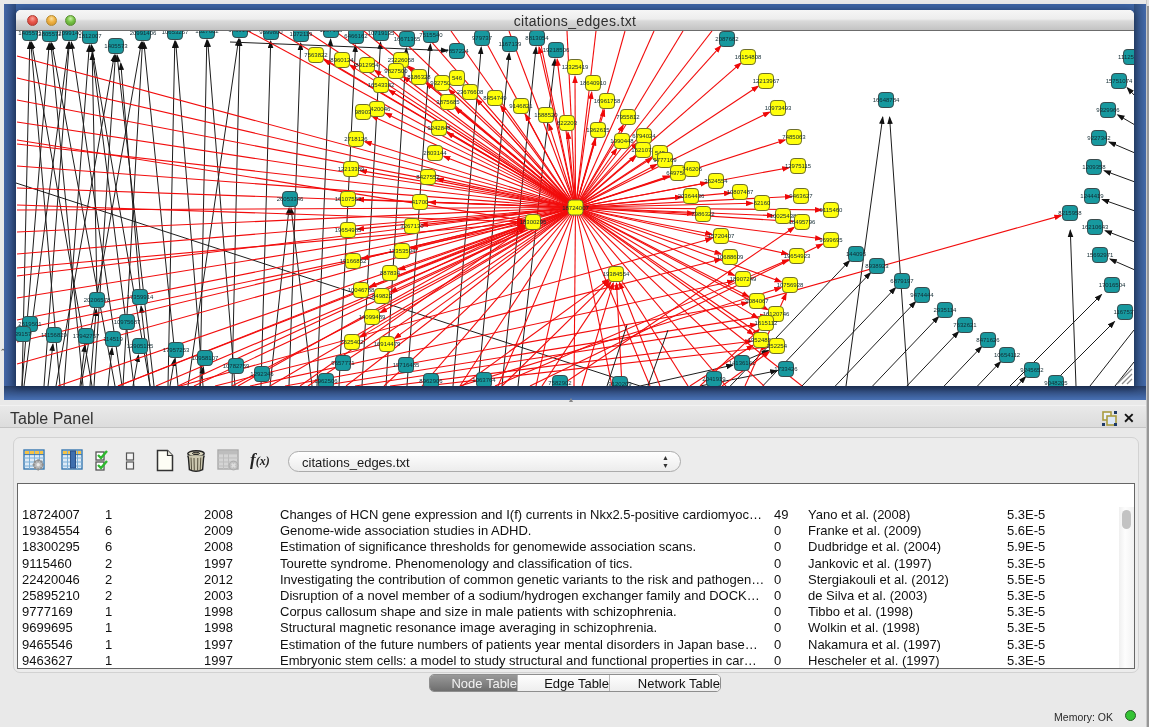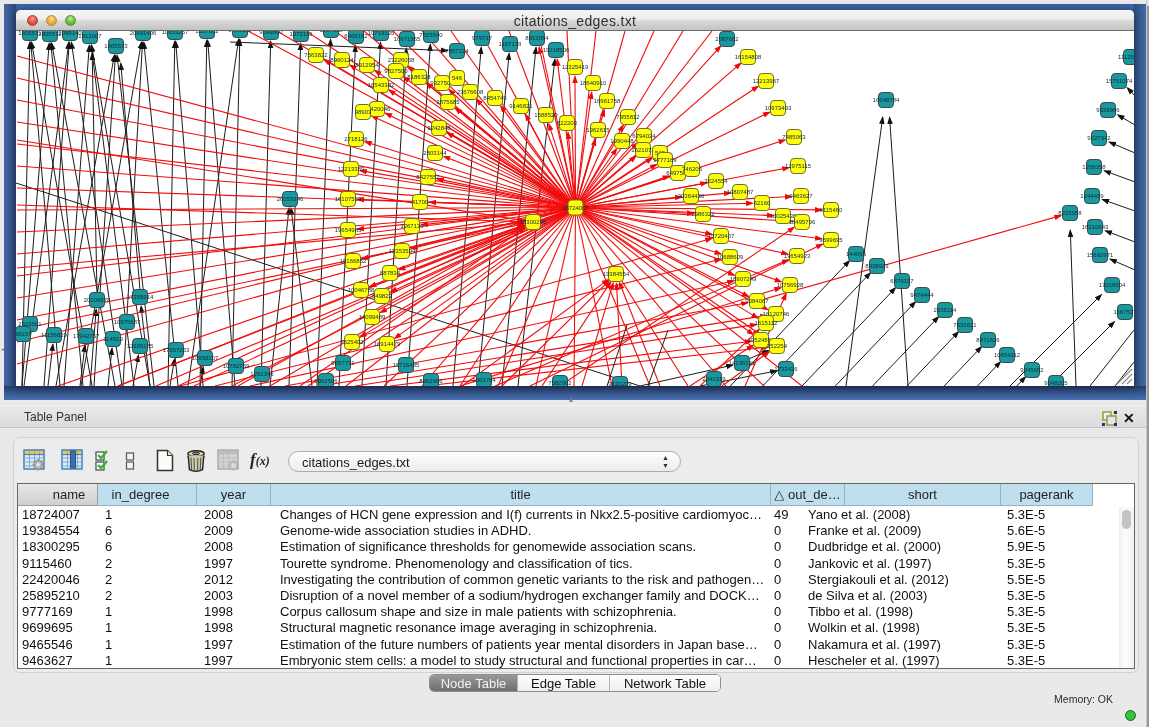--- a/index.html
+++ b/index.html
@@ -26,21 +26,21 @@
  font-size:14px;letter-spacing:0.35px;color:#2e2e2e}
 .tl{position:absolute;top:5px;width:11px;height:11px;border-radius:50%}
 #tl1{left:10.5px;background:radial-gradient(circle at 50% 30%,#f8a49c 0%,#e9574b 45%,#c33a31 100%);border:.5px solid #b03c33}
 #tl2{left:29.5px;background:radial-gradient(circle at 50% 30%,#fae0a2 0%,#efb140 45%,#cd8f2e 100%);border:.5px solid #b78a2e}
 #tl3{left:48.5px;background:radial-gradient(circle at 50% 30%,#c9f0a8 0%,#77c345 45%,#56992f 100%);border:.5px solid #5b8f33}
 #gwrap{position:absolute;left:0;top:21px;width:1118px;height:355px;overflow:hidden;background:#fff}
 
 #divider{position:absolute;left:0;top:400px;width:1146px;height:5px;background:#e9e9e9}
 #tpbar{position:absolute;left:0;top:405px;width:1146px;height:23px;
  background:linear-gradient(#e9e9e9,#dcdcdc);border-top:1px solid #f2f2f2;border-bottom:1px solid #c4c4c4}
-#tpbar .lbl{position:absolute;left:24px;top:4px;font-size:12px;color:#333}
+#tpbar .lbl{position:absolute;left:10px;top:4px;font-size:16px;color:#333}
 #subpanel{position:absolute;left:13px;top:437px;width:1126px;height:236px;
  background:#ececec;border:1px solid #d2d2d2;border-radius:7px}
 
 #toolbar{position:absolute;left:14px;top:449px;height:28px}
 .icon{position:absolute;top:0}
 #combo{position:absolute;left:288px;top:451px;width:393px;height:21px;border:1px solid #ababab;
  border-radius:11px;background:linear-gradient(#fefefe,#ececec);font-size:13px;color:#1a1a1a}
 #combo .cx{position:absolute;left:13px;top:3px}
 #combo .ar{position:absolute;right:11px;top:2px;font-size:7px;color:#333;line-height:8px}
 
@@ -52,25 +52,25 @@
 #thead .h.sel{background:linear-gradient(#e8e8e8,#cfcfcf);border-right:1px solid #9d9d9d;border-bottom:1px solid #9d9d9d;color:#222}
 .row{position:absolute;left:0;width:1075px;height:16.2px;font-size:13px;color:#101010;white-space:nowrap}
 .row span{position:absolute;top:0;line-height:16px}
 .c1{left:4px}.c2{left:87px}.c3{left:186px}.c4{left:262px}.c5{left:756px}.c6{left:790px}.c7{left:989px}
 
 #vsb{position:absolute;right:0px;top:23px;width:15px;height:162px;background:linear-gradient(to right,#efefef,#fdfdfd 40%,#f2f2f2)}
 #vsb .th{position:absolute;left:2.5px;top:3px;width:9px;height:19px;border-radius:5px;background:#c3c3c3}
 
 #tabs{position:absolute;left:429px;top:674px;height:18px;display:flex;font-size:13px;
  border:1px solid #8e8e8e;border-radius:5px;overflow:hidden;background:#fff}
-#tabs .t{text-align:center;line-height:17px;color:#111;background:linear-gradient(#fefefe,#eee);border-right:1px solid #b5b5b5}
+#tabs .t{text-align:right;line-height:17px;color:#111;background:linear-gradient(#fefefe,#eee);border-right:1px solid #b5b5b5}
 #tabs .t.sel{background:linear-gradient(#999,#6e6e6e);color:#f2f2f2}
 #tabs .t:last-child{border-right:none}
 
-#mem{position:absolute;right:36px;top:693px;font-size:10.5px;color:#2a2a2a}
+#mem{position:absolute;right:36px;top:711px;font-size:10.5px;color:#2a2a2a}
 #memdot{position:absolute;right:13px;top:710px;width:11px;height:11px;border-radius:50%;
  background:#35c435;border:1px solid #2c5e2c}
 
 #fbtn{position:absolute;left:1102px;top:411px;width:15px;height:15px}
 #xbtn{position:absolute;left:1123px;top:410px;width:16px;height:16px;font-size:14px;font-weight:bold;color:#111}
 #notch{position:absolute;left:569px;top:397px;width:9px;height:5px;color:#888;font-size:8px;line-height:5px}
 </style></head>
 <body>
 <div id="stage">
  <div id="bluebg"></div>
@@ -1008,29 +1008,20 @@
           <circle cx="16.5" cy="16.5" r="4.4" fill="#c2c2c2" stroke="#ababab"></circle>
           <path d="M14.6 14.6 l3.8 3.8 M18.4 14.6 l-3.8 3.8" stroke="#dedede" stroke-width="1.6"></path>
         </svg></div>
       <div class="icon" style="left:236px;top:1px;width:30px;font-family:'Liberation Serif',serif;font-style:italic;font-weight:bold;font-size:17px;color:#222">f<span style="font-size:12px">(x)</span></div>
     </div>
  <div id="combo">
       <span class="cx">citations_edges.txt</span>
       <span class="ar">▲<br>▼</span>
     </div>
  <div id="tbl">
-      <div id="thead">
-        <div class="h sel" style="width:80px;text-indent:23px">name</div>
-        <div class="h" style="width:99px;text-indent:-13px">in_degree</div>
-        <div class="h" style="width:74px">year</div>
-        <div class="h" style="width:500px">title</div>
-        <div class="h" style="width:74px">△ out_de…</div>
-        <div class="h" style="width:156px">short</div>
-        <div class="h" style="width:92px">pagerank</div>
-      </div>
       <div class="row" style="top:23.0px">
         <span class="c1">18724007</span>
         <span class="c2">1</span>
         <span class="c3">2008</span>
         <span class="c4">Changes of HCN gene expression and I(f) currents in Nkx2.5-positive cardiomyoc…</span>
         <span class="c5">49</span>
         <span class="c6">Yano et al. (2008)</span>
         <span class="c7">5.3E-5</span>
       </div>
       <div class="row" style="top:39.2px">
@@ -1041,21 +1032,21 @@
         <span class="c5">0</span>
         <span class="c6">Franke et al. (2009)</span>
         <span class="c7">5.6E-5</span>
       </div>
       <div class="row" style="top:55.4px">
         <span class="c1">18300295</span>
         <span class="c2">6</span>
         <span class="c3">2008</span>
         <span class="c4">Estimation of significance thresholds for genomewide association scans.</span>
         <span class="c5">0</span>
-        <span class="c6">Dudbridge et al. (2000)</span>
+        <span class="c6">Dudbridge et al. (2004)</span>
         <span class="c7">5.9E-5</span>
       </div>
       <div class="row" style="top:71.6px">
         <span class="c1">9115460</span>
         <span class="c2">2</span>
         <span class="c3">1997</span>
         <span class="c4">Tourette syndrome. Phenomenology and classification of tics.</span>
         <span class="c5">0</span>
         <span class="c6">Jankovic et al. (1997)</span>
         <span class="c7">5.3E-5</span>

